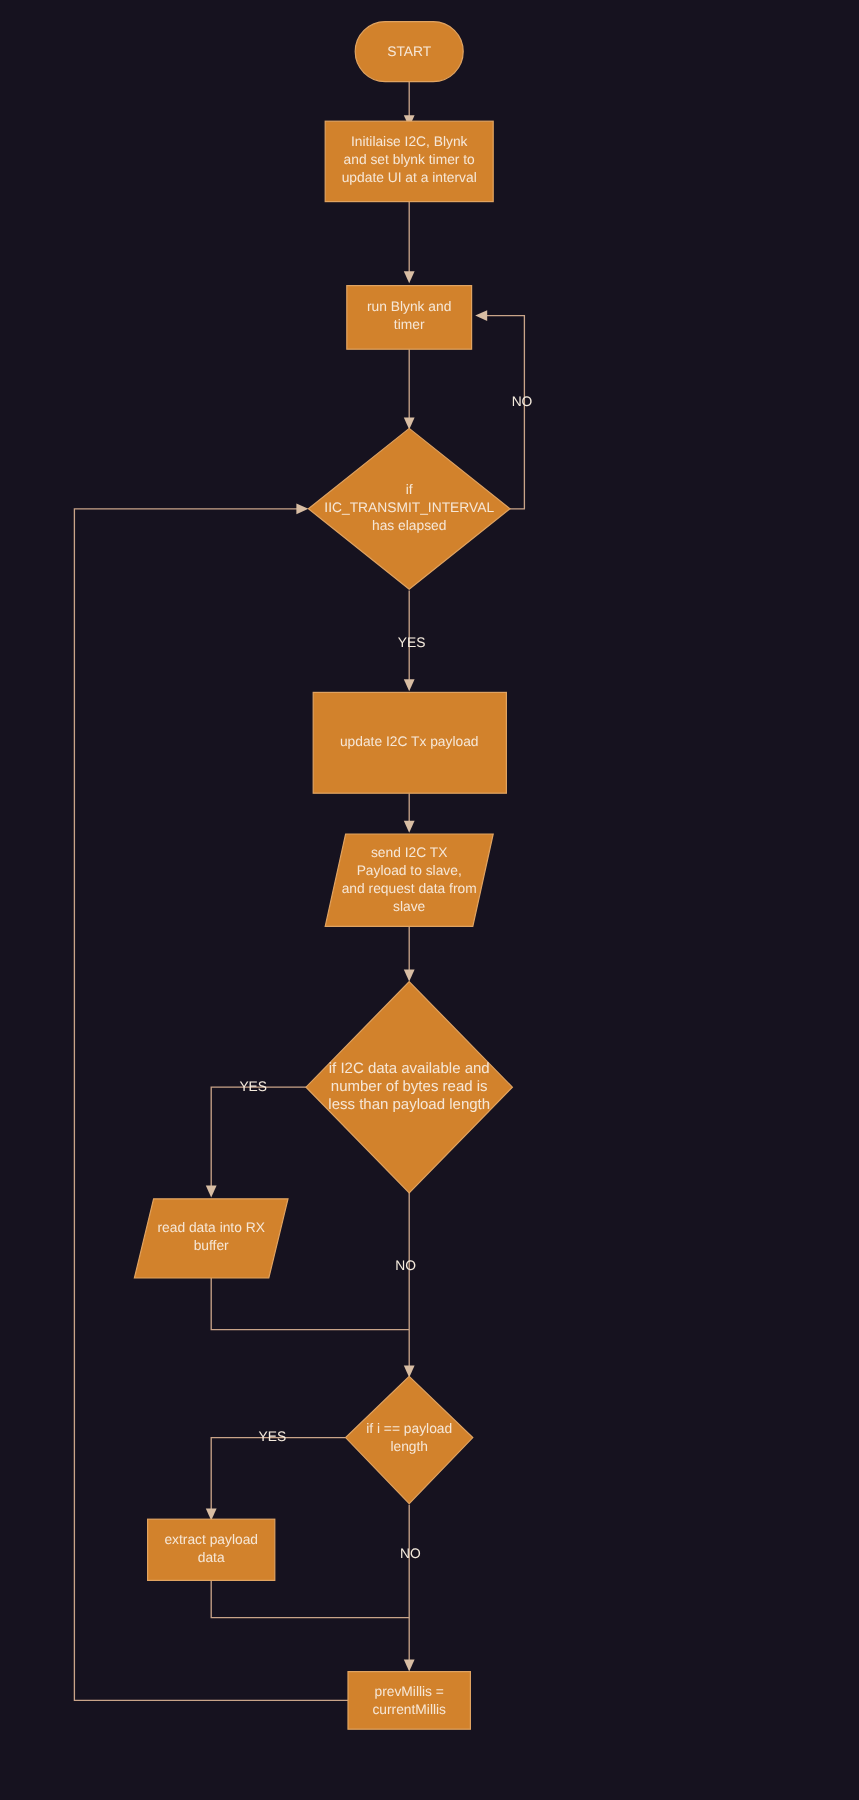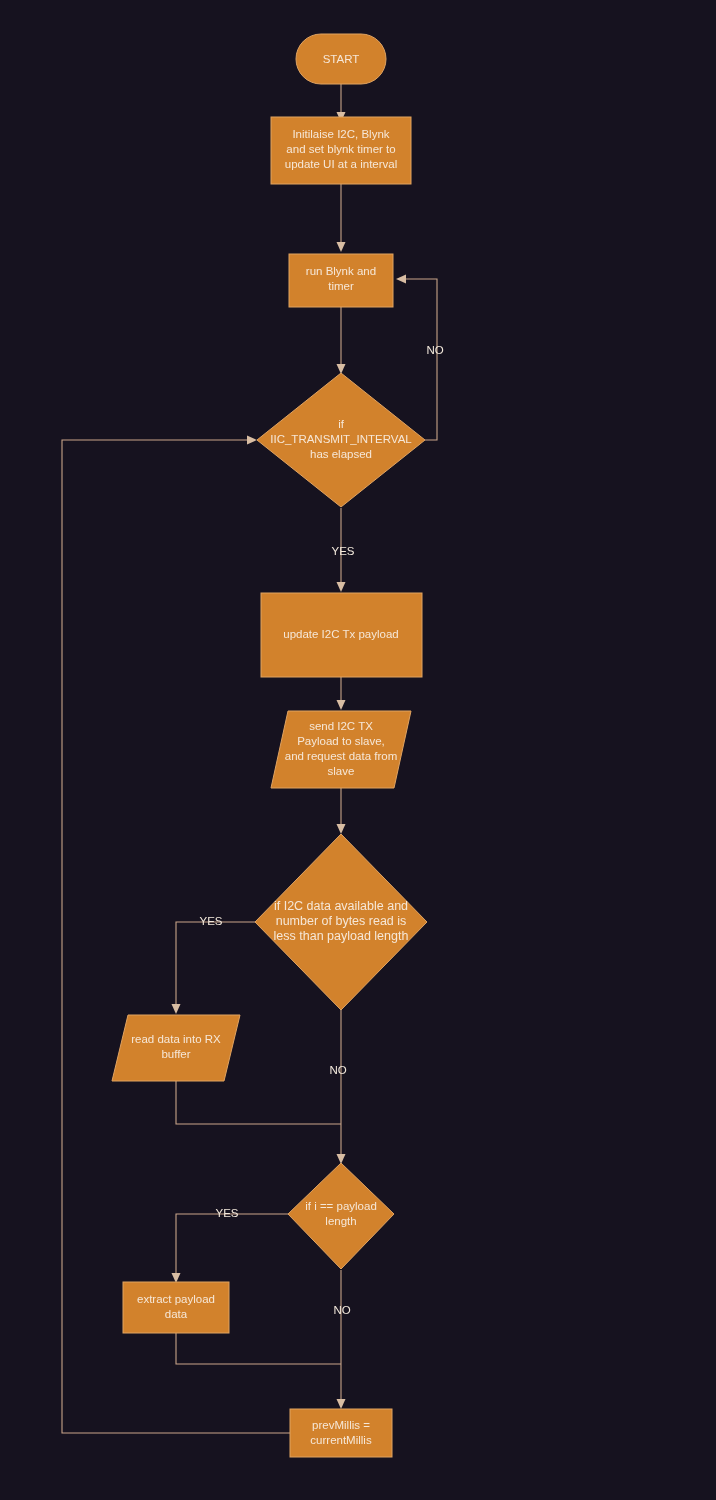--- a/index.html
+++ b/index.html
@@ -10,21 +10,21 @@
   }
   body {
     width: 716px;
     height: 1500px;
     position: relative;
     overflow: hidden;
     font-family: "Liberation Sans", sans-serif;
   }
   #flow-root {
     position: absolute;
-    left: 0; top: 16px;
+    left: 0; top: 0;
     width: 716px;
     height: 1072px;
   }
   svg#flow-svg {
     position: absolute;
     left: 0; top: 0;
     width: 716px;
     height: 1500px;
     display: block;
   }

